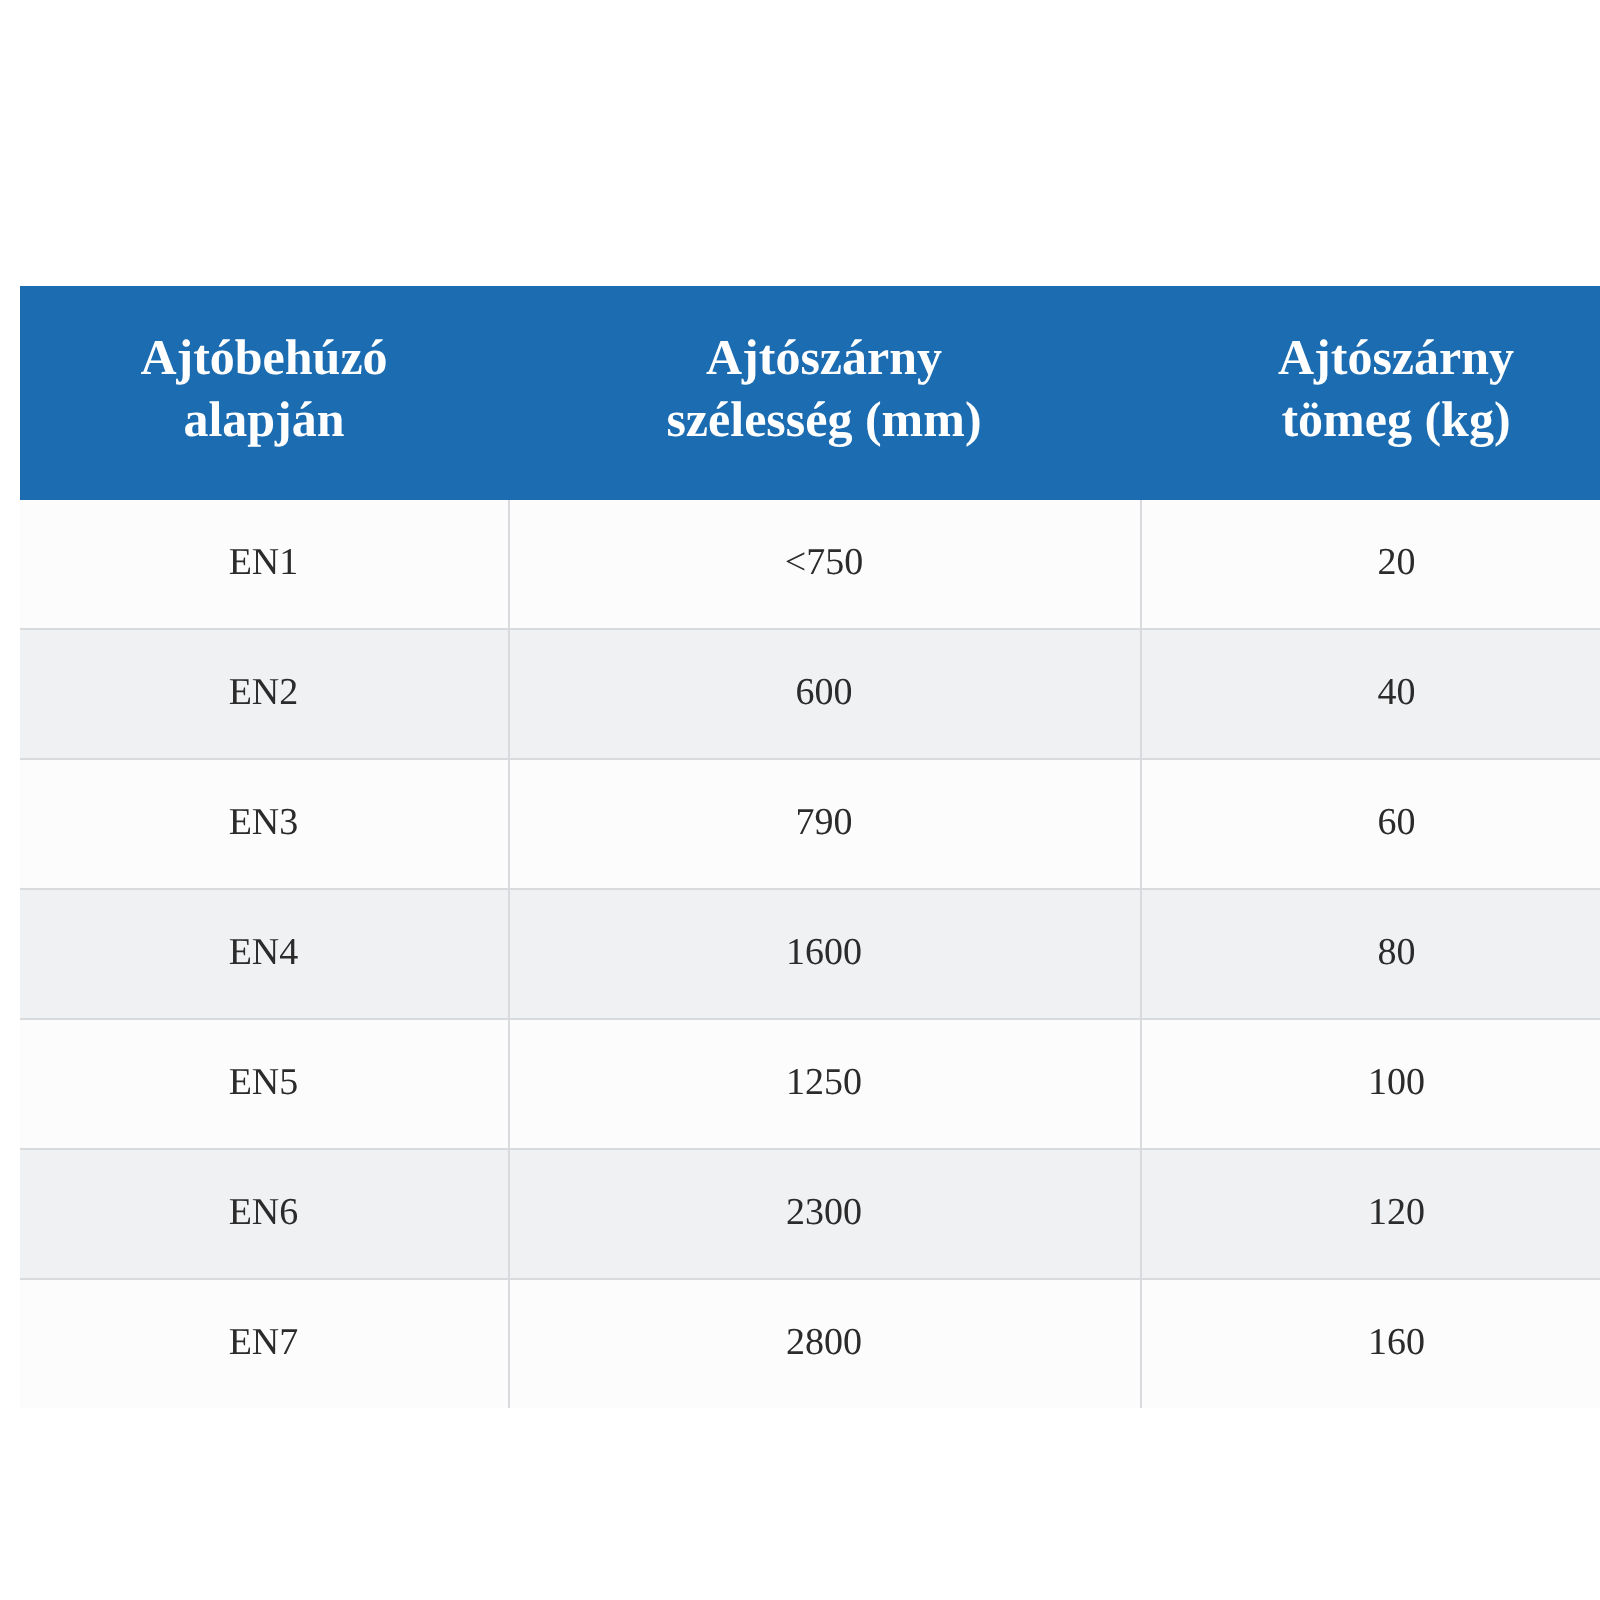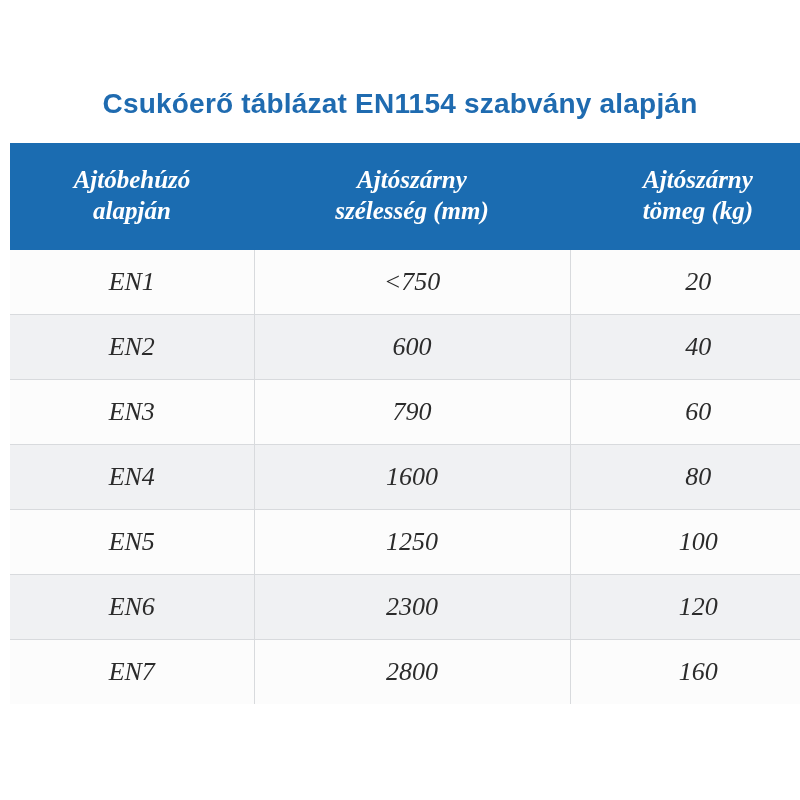--- a/index.html
+++ b/index.html
@@ -30,21 +30,20 @@
     font-size: 28px;
     font-weight: bold;
     color: #1f6bb0;
     letter-spacing: 0.2px;
   }
   .table-wrap {
     position: absolute;
     top: 143px;
     left: 10px;
     width: 780px;
-    font-style: italic;
   }
   table.closing-force {
     border-collapse: collapse;
     width: 780px;
     table-layout: fixed;
   }
   table.closing-force thead th {
     background: #1b6cb1;
     color: #ffffff;
     font-family: "Liberation Serif", serif;
@@ -57,21 +56,21 @@
     border: none;
   }
   table.closing-force thead th.col-1 { width: 232px; }
   table.closing-force thead th.col-2 { width: 304px; }
   table.closing-force thead th.col-3 { width: 244px; }
   table.closing-force thead th .th-line {
     display: block;
   }
   table.closing-force tbody td {
     font-family: "Liberation Serif", serif;
-    font-size: 26px;
+    font-size: 19px;
     color: #2b2b2b;
     text-align: center;
     height: 64px;
     padding: 0;
     border-right: 1px solid #d8dadd;
     border-bottom: 1px solid #d8dadd;
     background: #ffffff;
     margin-top: 20px;
   }
   table.closing-force tbody td:last-child {
@@ -85,21 +84,20 @@
   }
   table.closing-force tbody tr:last-child td {
     border-bottom: none;
   }
 </style>
 </head>
 <body>
 
 <div class="page">
 
-  <div class="title">Csukóerő táblázat EN1154 szabvány alapján</div>
 
   <div class="table-wrap">
     <table class="closing-force">
       <thead>
         <tr>
           <th class="col-1">
             <span class="th-line">Ajtóbehúzó</span>
             <span class="th-line">alapján</span>
           </th>
           <th class="col-2">

